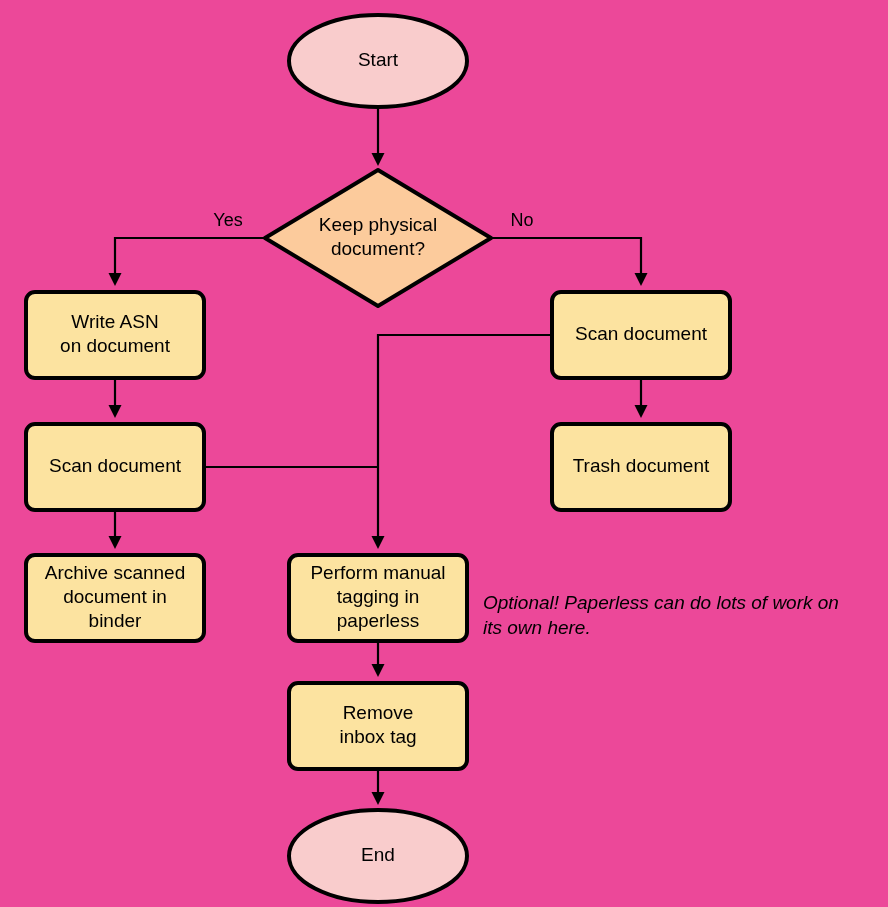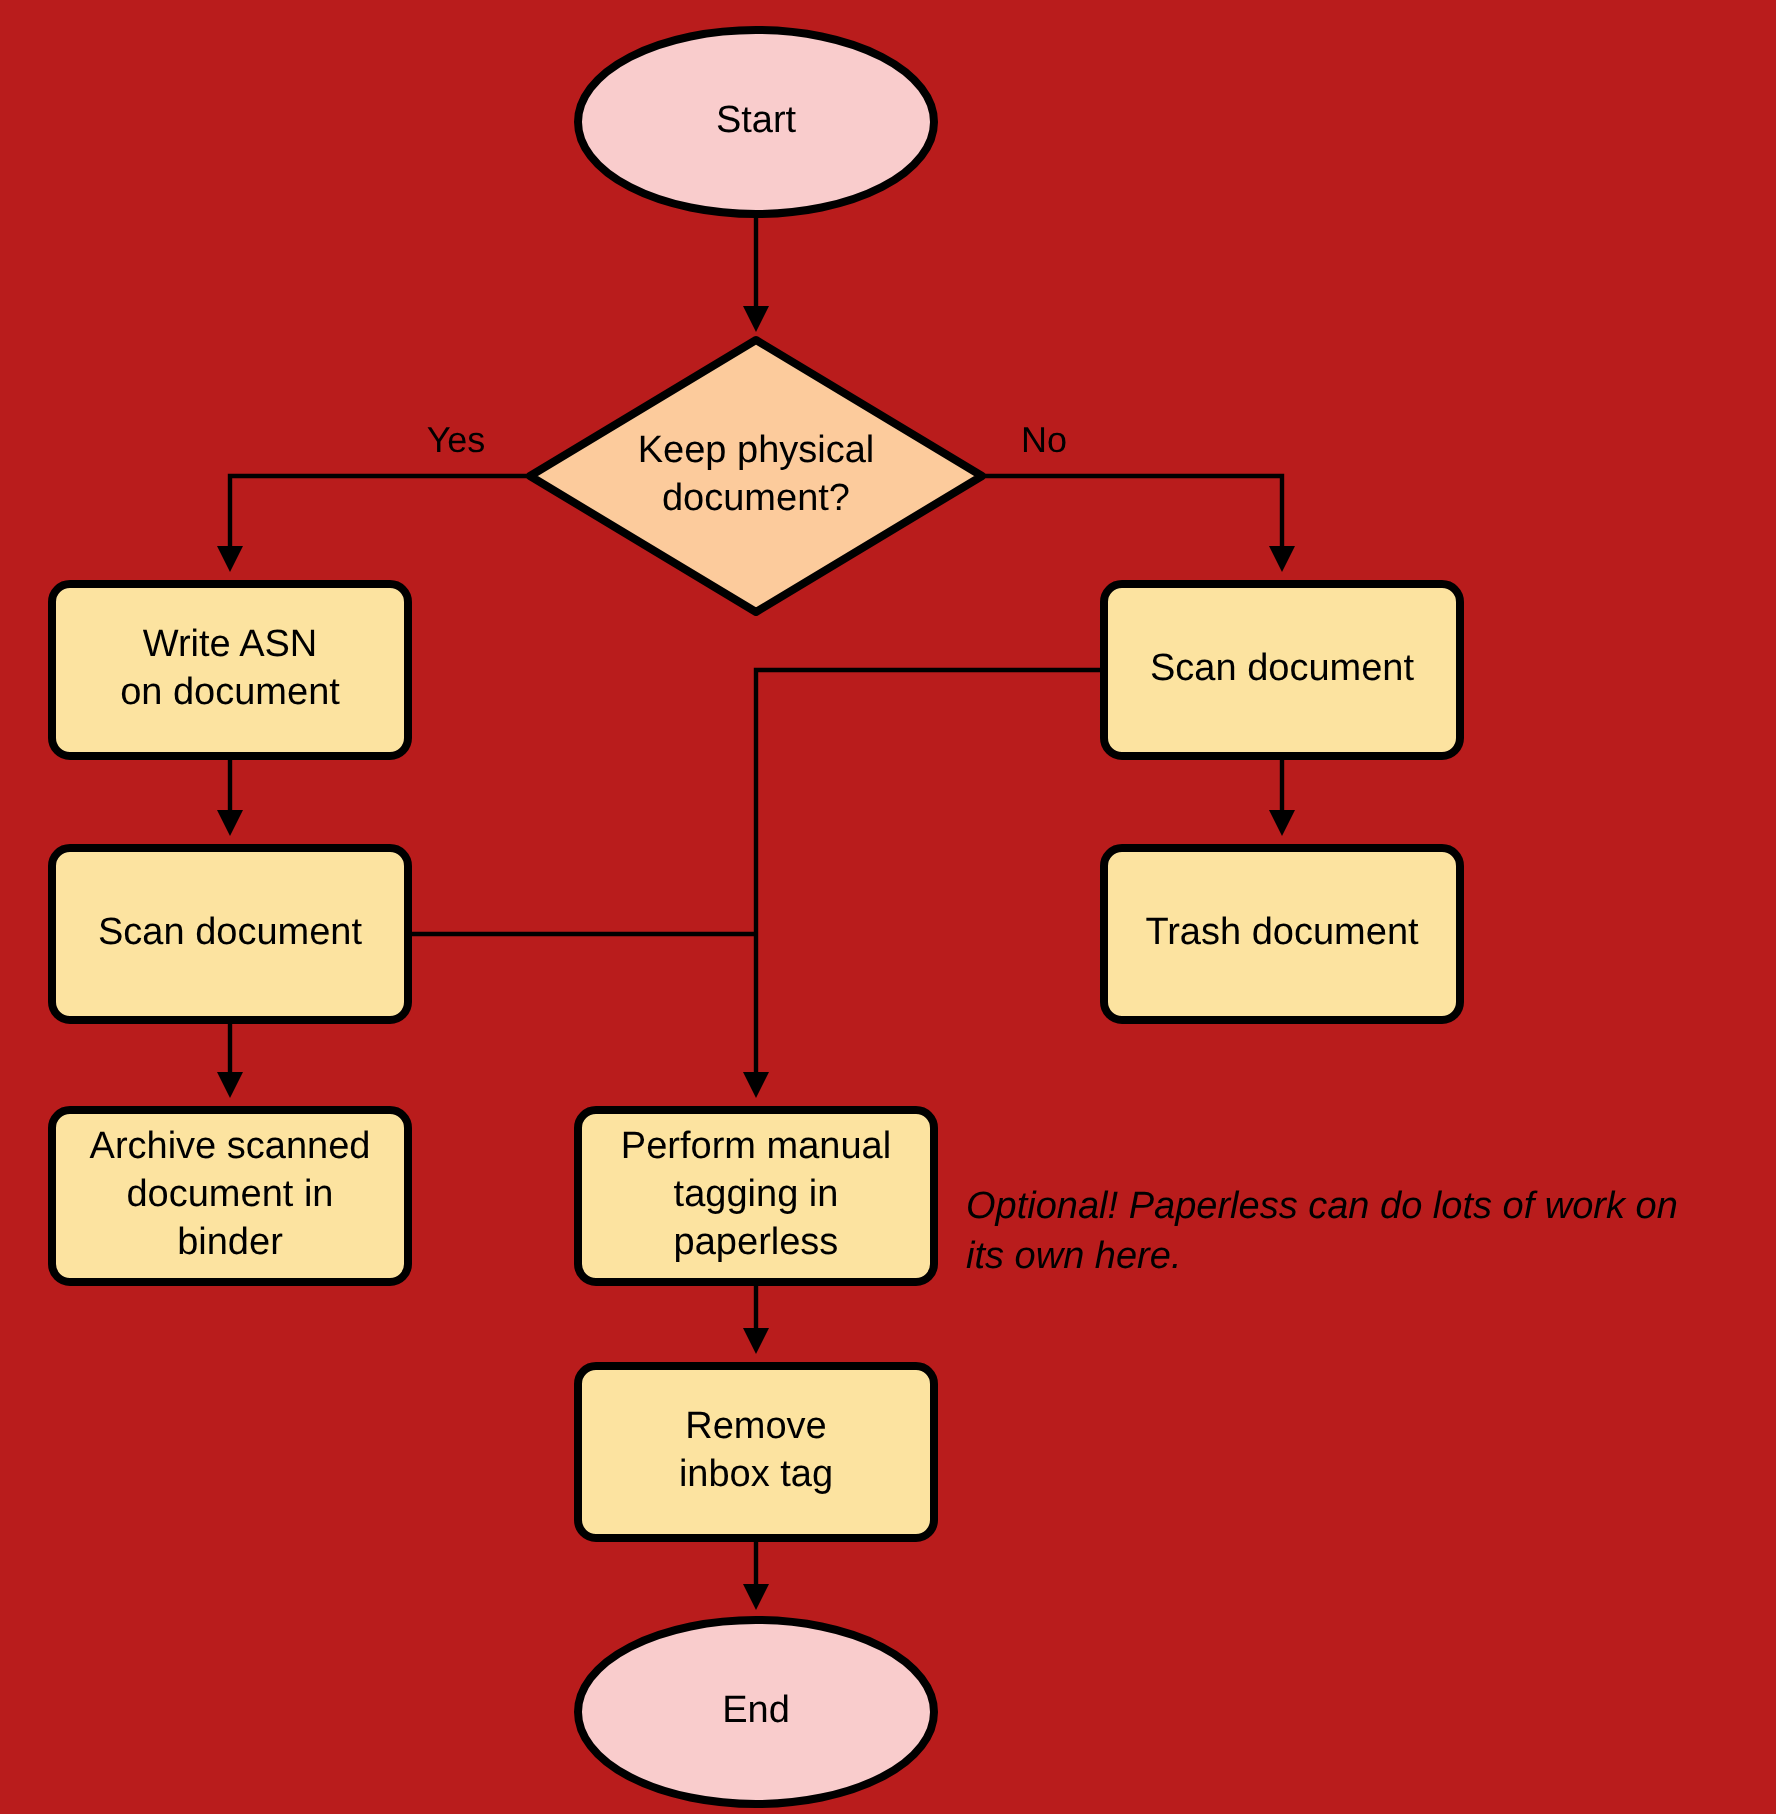--- a/index.html
+++ b/index.html
@@ -12,21 +12,21 @@
     width: 888px;
     height: 907px;
     overflow: hidden;
     font-family: "Liberation Sans", sans-serif;
     color: #000000;
   }
   #flowchart-root {
     position: relative;
     width: 888px;
     height: 907px;
-    background: #b91c1c;
+    background: #ec4899;
   }
   svg#flow-svg {
     display: block;
     width: 888px;
     height: 907px;
   }
   .node-shape {
     stroke: #000000;
     stroke-width: 4;
     stroke-linejoin: round;

